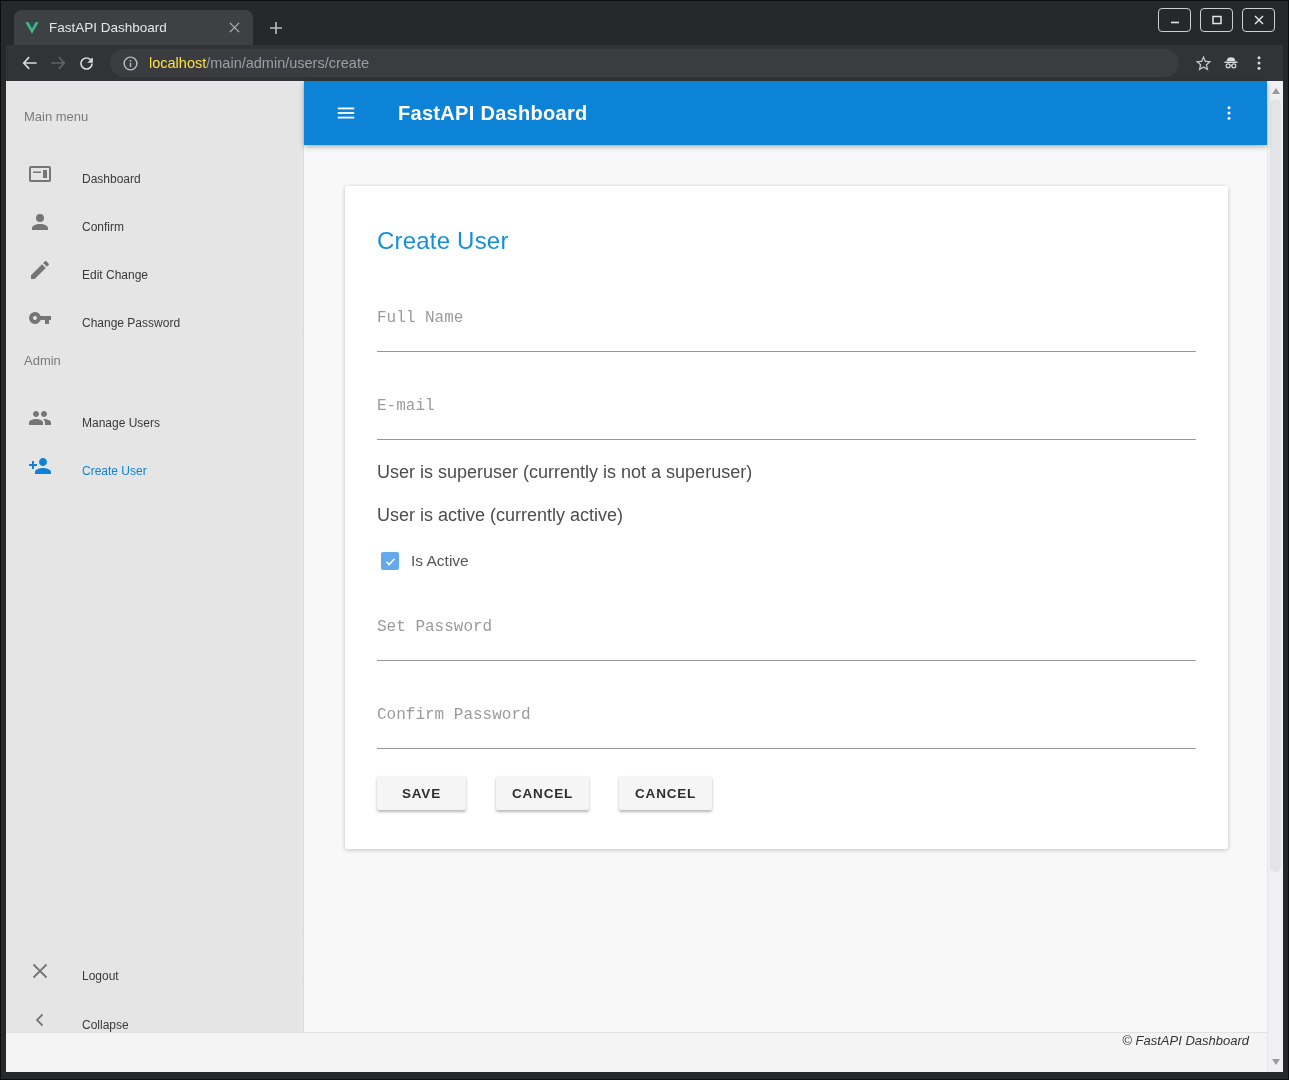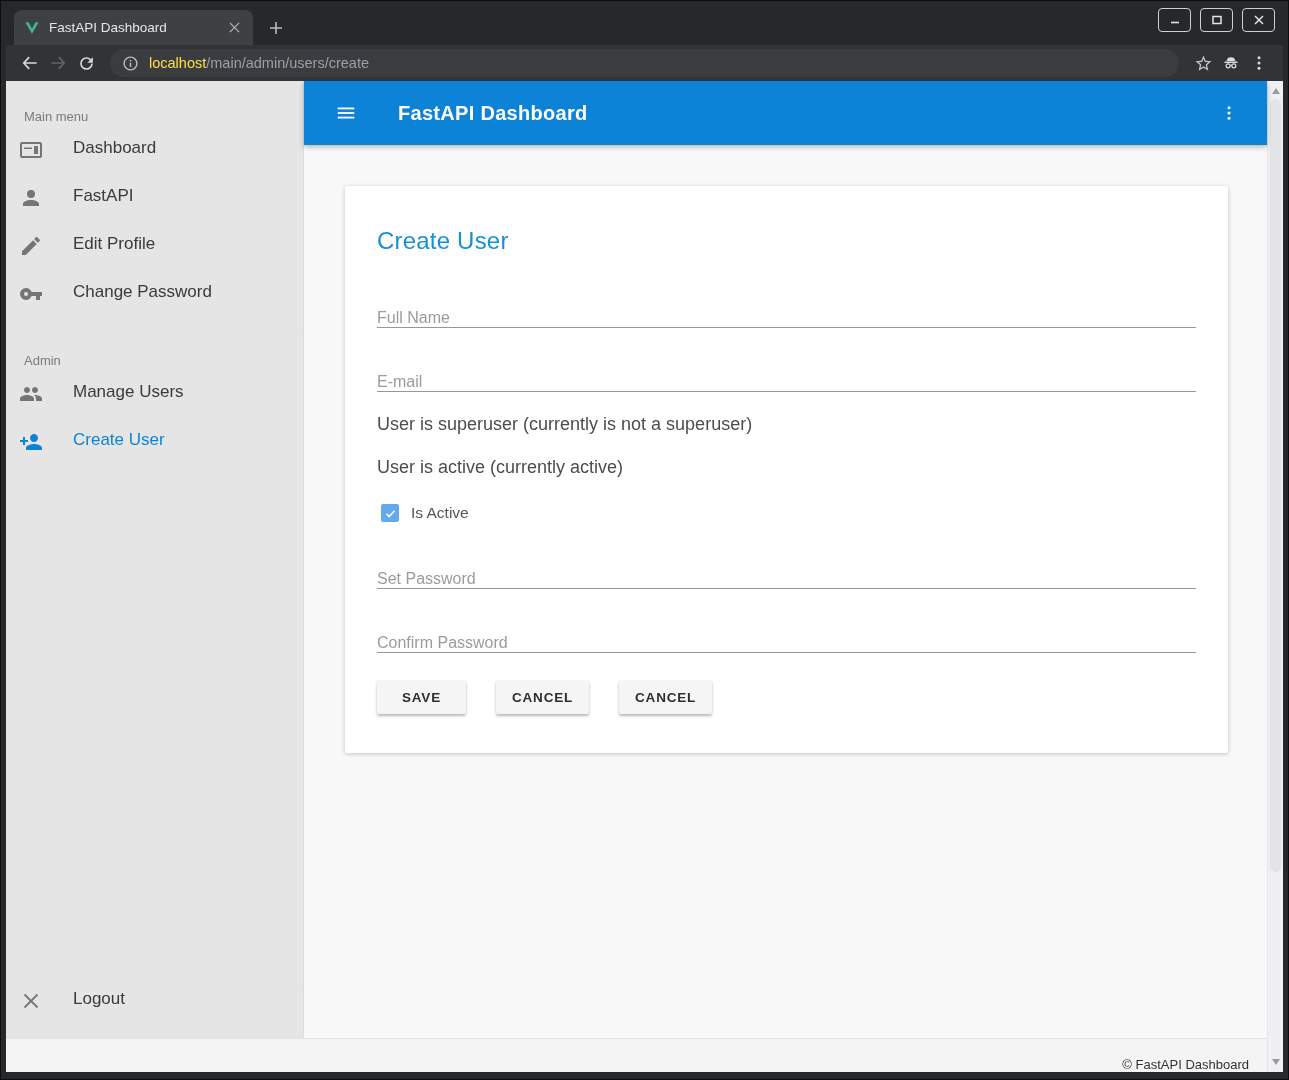--- a/index.html
+++ b/index.html
@@ -28,53 +28,53 @@
   .url-host{color:#fde047;}
   .url-path{color:#9aa0a6;}
 
   
   .viewport{flex:1;position:relative;display:flex;flex-direction:column;background:#f8f8f8;padding-right:16px;min-height:0;}
   .page{flex:1;display:flex;min-height:0;}
 
   
   .sidebar{width:298px;background:#e5e5e5;border-right:1px solid #dcdcdc;display:flex;flex-direction:column;padding-top:6px;}
   .side-header{padding:22px 18px 14px;font-size:13px;color:#7b7b7b;}
-  .side-item{height:48px;display:flex;align-items:flex-start;padding:0 16px 0 13px;color:#3a3a3a;font-size:17px;cursor:pointer;}
+  .side-item{height:48px;display:flex;align-items:flex-end;padding:0 16px 0 22px;color:#3a3a3a;font-size:12px;cursor:pointer;}
   .side-item .mi{width:24px;height:24px;color:#757575;flex:0 0 auto;}
   .side-item .lbl{margin-left:30px;}
   .side-item.active{color:var(--primary);}
   .side-item.active .mi{color:var(--primary);}
   .divider{border:none;border-top:1px solid #e4e4e4;height:0;}
   .side-spacer{flex:1;}
 
   
   .main{flex:1;display:flex;flex-direction:column;min-width:0;background:#f8f8f8;}
   .appbar{height:64px;background:var(--primary);display:flex;align-items:center;padding:0 20px 0 24px;color:#fff;box-shadow:0 2px 5px rgba(0,0,0,.28);position:relative;z-index:2;flex:0 0 auto;}
   .appbar-title{font-size:20px;font-weight:700;letter-spacing:.3px;margin-left:34px;}
   .appbar .spacer{flex:1;}
   .icon-btn{width:36px;height:36px;display:flex;align-items:center;justify-content:center;border-radius:50%;color:#fff;}
   .content{flex:1;overflow:hidden;}
   .card{margin:41px 39px 0 41px;background:#fff;border-radius:2px;box-shadow:0 1px 4px rgba(0,0,0,.22);padding:41px 32px 39px;}
   .card-title{color:var(--title-blue);font-size:24px;font-weight:500;letter-spacing:.2px;}
-  .tf{display:block;width:100%;border:none;border-bottom:1px solid #979797;background:transparent;font-family:Liberation Sans, sans-serif;font-size:16px;color:#be185d;padding:4px 0 0;outline:none;border-radius:0;}
+  .tf{display:block;width:100%;border:none;border-bottom:1px solid #979797;background:transparent;font-family:Liberation Mono, monospace;font-size:16px;color:#be185d;padding:4px 0 24px;outline:none;border-radius:0;}
   .tf::placeholder{color:#9b9b9b;opacity:1;}
   .tf.first{margin-top:50px;}
   .tf.gap{margin-top:41px;}
   .help{margin-top:22px;font-size:18px;color:#4d4d4d;}
   .cb-row{display:flex;align-items:center;margin-top:26px;cursor:pointer;}
   .cb{width:18px;height:18px;border-radius:2px;flex:0 0 auto;margin-left:4px;}
   .cb.unchecked{border:2px solid #6f6f6f;background:#fff;}
   .cb.checked{background:var(--cb-blue);display:flex;align-items:center;justify-content:center;}
   .cb-label{margin-left:12px;font-size:15.5px;color:#555;}
   .pw1{margin-top:44px;}
   .btn-row{margin-top:27px;display:flex;gap:30px;}
   .btn{min-width:89px;height:34px;border:none;border-radius:2px;background:#f5f5f5;color:#2e2e2e;font-family:"Liberation Sans",sans-serif;font-size:13.5px;font-weight:700;letter-spacing:.8px;box-shadow:0 2px 3px rgba(0,0,0,.28);padding:0 16px;cursor:pointer;}
 
   
-  .footer{height:34px;background:#f4f4f5;border-top:1px solid #e2e2e2;display:flex;align-items:flex-end;justify-content:flex-end;padding-right:18px;flex:0 0 auto;}
+  .footer{height:40px;background:#f4f4f5;border-top:1px solid #e2e2e2;display:flex;align-items:flex-start;justify-content:flex-end;padding-right:18px;flex:0 0 auto;font-style:italic;}
   .footer span{font-size:13px;color:#333;}
 
   
   .scrollbar{position:absolute;top:0;right:0;bottom:0;width:16px;background:#f0f0f2;border-left:1px solid #e6e6e8;}
   .sb-arrow{position:absolute;left:4px;width:0;height:0;border-left:4px solid transparent;border-right:4px solid transparent;}
   .sb-up{top:7px;border-bottom:6px solid #9a9a9e;}
   .sb-down{bottom:7px;border-top:6px solid #9a9a9e;}
   .sb-thumb{position:absolute;left:2px;right:2px;top:18px;height:78%;background:#e3e4e6;border-radius:6px;}
 </style>
 </head>
@@ -175,27 +175,27 @@
           <div class="side-item">
             <svg class="mi" viewBox="0 0 24 24" fill="currentColor">
                 <path d="M21,4H3A2,2 0 0,0 1,6V18A2,2 0 0,0 3,20H21A2,2 0 0,0 23,18V6A2,2 0 0,0 21,4M21,18H3V6H21V18M19,16H15V8H19V16M13,11H5V9.5H13V11Z"></path>
               </svg>
             <span class="lbl">Dashboard</span>
           </div>
           <div class="side-item">
             <svg class="mi" viewBox="0 0 24 24" fill="currentColor">
                 <path d="M12,12A4,4 0 0,0 16,8A4,4 0 0,0 12,4A4,4 0 0,0 8,8A4,4 0 0,0 12,12M12,14C7.58,14 4,15.79 4,18V20H20V18C20,15.79 16.42,14 12,14Z"></path>
               </svg>
-            <span class="lbl">FastAPI</span>
+            <span class="lbl">Confirm</span>
           </div>
           <div class="side-item">
             <svg class="mi" viewBox="0 0 24 24" fill="currentColor">
                 <path d="M20.71,7.04C21.1,6.65 21.1,6 20.71,5.63L18.37,3.29C18,2.9 17.35,2.9 16.96,3.29L15.12,5.12L18.87,8.87M3,17.25V21H6.75L17.81,9.93L14.06,6.18L3,17.25Z"></path>
               </svg>
-            <span class="lbl">Edit Profile</span>
+            <span class="lbl">Edit Change</span>
           </div>
           <div class="side-item">
             <svg class="mi" viewBox="0 0 24 24" fill="currentColor">
                 <path d="M12.65,10C11.83,7.67 9.61,6 7,6A6,6 0 0,0 1,12A6,6 0 0,0 7,18C9.61,18 11.83,16.33 12.65,14H17V18H21V14H23V10H12.65M7,14A2,2 0 0,1 5,12A2,2 0 0,1 7,10A2,2 0 0,1 9,12A2,2 0 0,1 7,14Z"></path>
               </svg>
             <span class="lbl">Change Password</span>
           </div>
 
           <hr class="divider">
           <div class="side-header">Admin</div>
@@ -216,20 +216,26 @@
           <div class="side-spacer"></div>
 
           <hr class="divider">
           <div class="side-item">
             <svg class="mi" viewBox="0 0 24 24">
                 <path d="M5.5 5.5 L18.5 18.5 M18.5 5.5 L5.5 18.5" stroke="currentColor" stroke-width="1.8" fill="none"></path>
               </svg>
             <span class="lbl">Logout</span>
           </div>
           <hr class="divider">
+          <div class="side-item">
+            <svg class="mi" viewBox="0 0 24 24">
+                <path d="M14.5 6.5 L9 12 L14.5 17.5" stroke="currentColor" stroke-width="1.8" fill="none"></path>
+              </svg>
+            <span class="lbl">Collapse</span>
+          </div>
         </aside>
 
         <div class="main">
           <header class="appbar">
             <div class="icon-btn">
               <svg width="22" height="22" viewBox="0 0 24 24" fill="#fff">
                   <rect x="3" y="6" width="18" height="2"></rect>
                   <rect x="3" y="11" width="18" height="2"></rect>
                   <rect x="3" y="16" width="18" height="2"></rect>
                 </svg>

